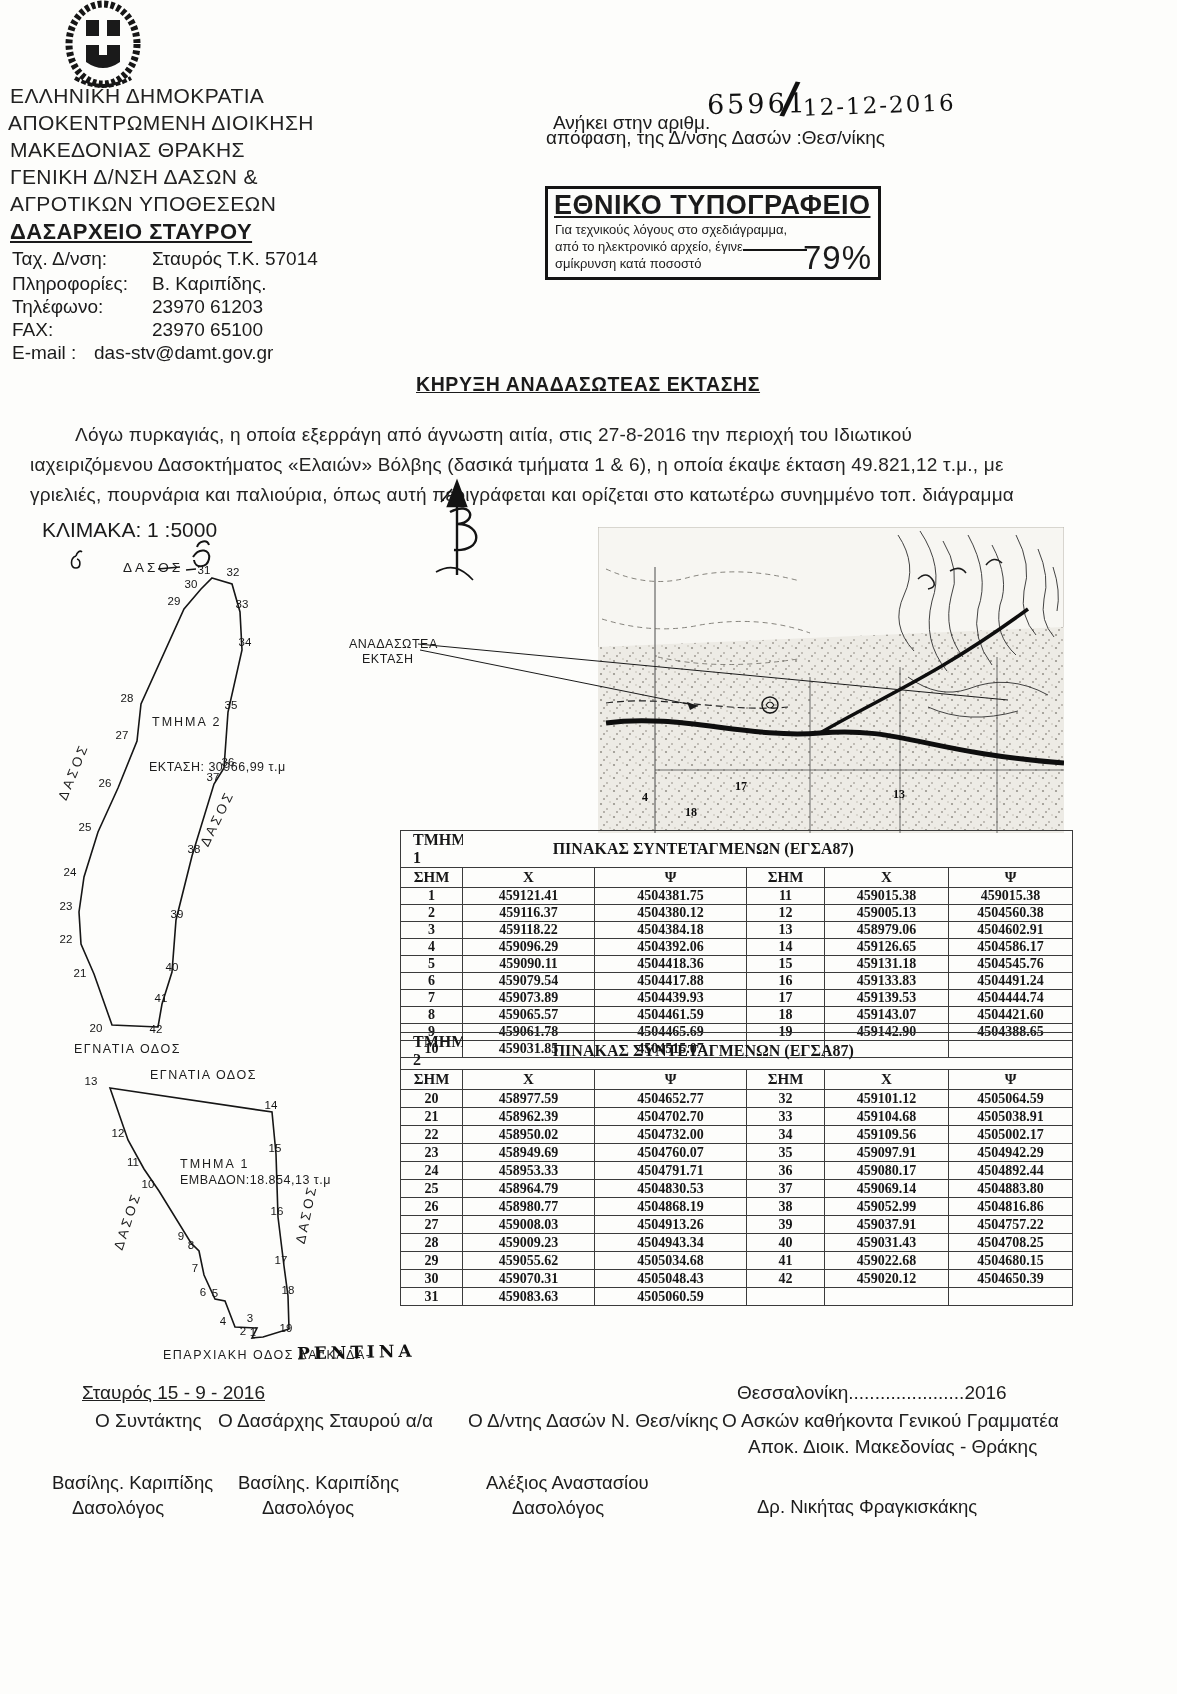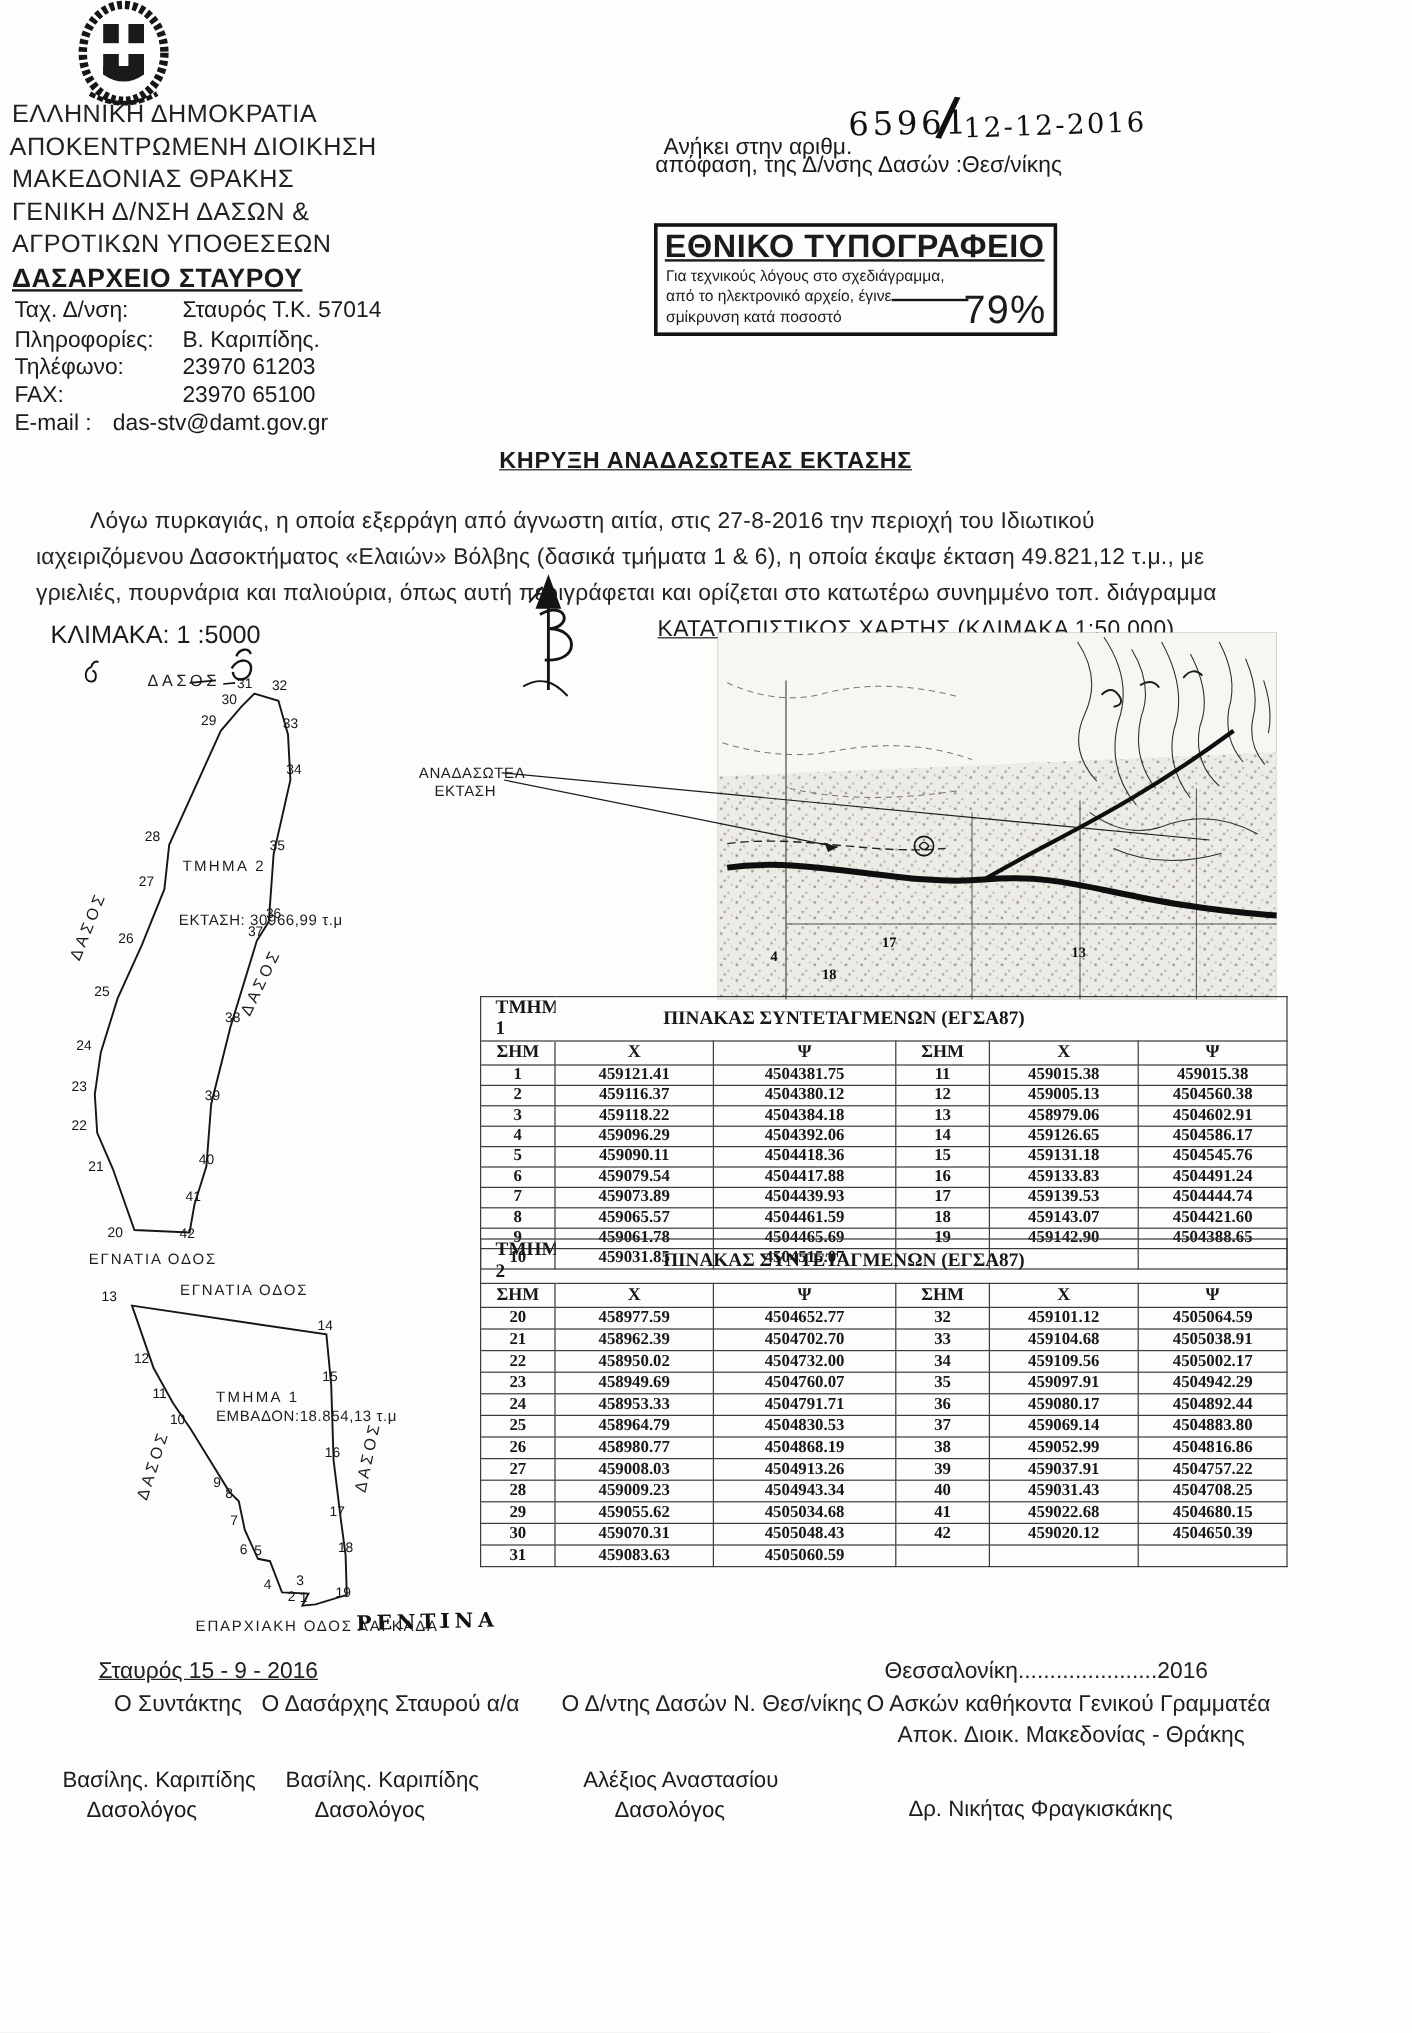--- a/index.html
+++ b/index.html
@@ -113,21 +113,20 @@
     <div class="print-box-line">σμίκρυνση κατά ποσοστό</div>
     <div class="pct">79%</div>
   </div>
 
   <div class="abs doc-title nowrap" style="left:416px; top:373px;">ΚΗΡΥΞΗ  ΑΝΑΔΑΣΩΤΕΑΣ ΕΚΤΑΣΗΣ</div>
   <div class="abs body-line" style="left:75px;  top:424px;">Λόγω πυρκαγιάς, η οποία εξερράγη από άγνωστη αιτία, στις 27-8-2016 την περιοχή   του   Ιδιωτικού</div>
   <div class="abs body-line" style="left:30px;  top:454px;">ιαχειριζόμενου Δασοκτήματος «Ελαιών» Βόλβης (δασικά τμήματα 1 &amp; 6), η οποία έκαψε έκταση 49.821,12 τ.μ., με</div>
   <div class="abs body-line" style="left:30px;  top:484px;">γριελιές, πουρνάρια και παλιούρια, όπως αυτή περιγράφεται και ορίζεται στο κατωτέρω συνημμένο τοπ. διάγραμμα</div>
 
   <div class="abs scale-label nowrap" style="left:42px; top:518px;">ΚΛΙΜΑΚΑ: 1 :5000</div>
-  <div class="abs map-title nowrap" style="left:548px; top:514px;">ΚΑΤΑΤΟΠΙΣΤΙΚΟΣ ΧΑΡΤΗΣ (ΚΛΙΜΑΚΑ 1:50.000)</div>
 
   <div class="abs small-map-label nowrap" style="left:349px; top:637px;">ΑΝΑΔΑΣΩΤΕΑ</div>
   <div class="abs small-map-label nowrap" style="left:362px; top:652px;">ΕΚΤΑΣΗ</div>
 
   <div class="abs forest nowrap" style="left:123px; top:560px;">ΔΑΣΟΣ</div>
   <div class="abs forest nowrap" style="left:62px; top:792px; transform:rotate(-68deg); transform-origin:left center;">ΔΑΣΟΣ</div>
   <div class="abs forest nowrap" style="left:204px; top:838px; transform:rotate(-64deg); transform-origin:left center;">ΔΑΣΟΣ</div>
   <div class="abs forest nowrap" style="left:118px; top:1242px; transform:rotate(-72deg); transform-origin:left center;">ΔΑΣΟΣ</div>
   <div class="abs forest nowrap" style="left:300px; top:1236px; transform:rotate(-78deg); transform-origin:left center;">ΔΑΣΟΣ</div>
 

